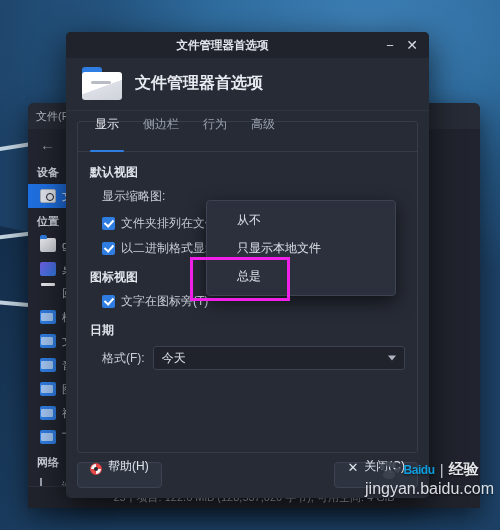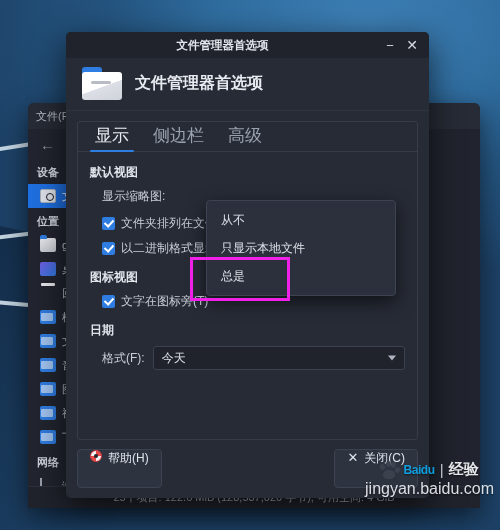--- a/index.html
+++ b/index.html
@@ -145,21 +145,21 @@
   }
   .panel {
     flex:1; background:#272b36; border:1px solid #373c49; border-radius:3px;
     display:flex; flex-direction:column; min-height:0; position:relative;
   }
   .tabs {
     display:flex; align-items:flex-end; gap: 2px;
     height: 30px; border-bottom: 1px solid #373c49; padding-left: 6px; flex:none;
   }
   .tab-item {
-    padding: 5px 11px 4px 11px; font-size: 17px; color:#9aa1ae;
+    padding: 5px 11px 18px 11px; font-size: 12px; color:#9aa1ae;
     position: relative; cursor: default;
   }
   .tab-item.active { color:#e7eaf0; }
   .tab-item.active::after {
     content:""; position:absolute; left:6px; right:6px; bottom:-1px; height:2px;
     background:#2f7de1; border-radius:1px;
   }
 
   .form { padding: 10px 12px 0 12px; flex:1; overflow:hidden; }
   .sect-title { font-size: 12px; font-weight: bold; color:#dfe3ea; margin: 2px 0 7px 0; }
@@ -185,38 +185,38 @@
     content:""; position:absolute; left:4px; top:1px; width:4px; height:7px;
     border:solid #fff; border-width: 0 2px 2px 0; transform: rotate(42deg);
   }
   .cb-label { font-size: 12px; color:#c8ced8; white-space: nowrap; }
 
   
   .popup {
     position:absolute; left: 206px; top: 200px; width: 190px;
     background:#2b303c; border:1px solid #3d4352; border-radius:4px;
     box-shadow: 0 6px 18px rgba(0,0,0,.6);
-    padding: 5px 0; z-index: 30;
+    padding: 5px 16px; z-index: 30;
   }
   .popup-item {
     height: 28px; display:flex; align-items:center; padding-left: 14px;
     font-size: 12px; color:#dde1e9; white-space:nowrap;
   }
   .hl-box {
     position:absolute; left: 190px; top: 257px; width: 100px; height: 44px;
     border: 3px solid #f020e8; z-index: 40; pointer-events: none;
   }
 
   .footer {
     flex:none; display:flex; align-items:center; justify-content:space-between;
     padding: 9px 11px 10px 11px;
   }
   .btn {
-    height: 39px; background:#2e3340; border:1px solid #3c4250; border-radius:4px;
-    display:flex; align-items:flex-start; gap:6px; padding: 0 12px;
+    height: 21px; background:#2e3340; border:1px solid #3c4250; border-radius:4px;
+    display:flex; align-items:flex-end; gap:6px; padding: 12px 12px;
     font-size: 12px; color:#dfe3ea; cursor: default;
   }
   .lifebuoy {
     width: 12px; height: 12px; border-radius: 50%;
     background: conic-gradient(#e84a4a 0 25%, #f5f5f5 0 50%, #e84a4a 0 75%, #f5f5f5 0 100%);
     border: 1.5px solid #d84040; position: relative; flex:none;
   }
   .lifebuoy::after {
     content:""; position:absolute; left:2.5px; top:2.5px; width:4px; height:4px;
     background:#23262f; border-radius:50%;
@@ -337,20 +337,21 @@
     </div>
     <div class="dlg-title">文件管理器首选项</div>
   </div>
 
   <div class="content">
     <div class="panel">
 
       <div class="tabs">
         <div class="tab-item active">显示</div>
         <div class="tab-item">侧边栏</div>
+        <div class="tab-item">行为</div>
         <div class="tab-item">高级</div>
       </div>
 
       <div class="form">
 
         <div class="sect-title">默认视图</div>
 
 
         <div class="field-row">
           <span class="field-label">显示缩略图:</span>

